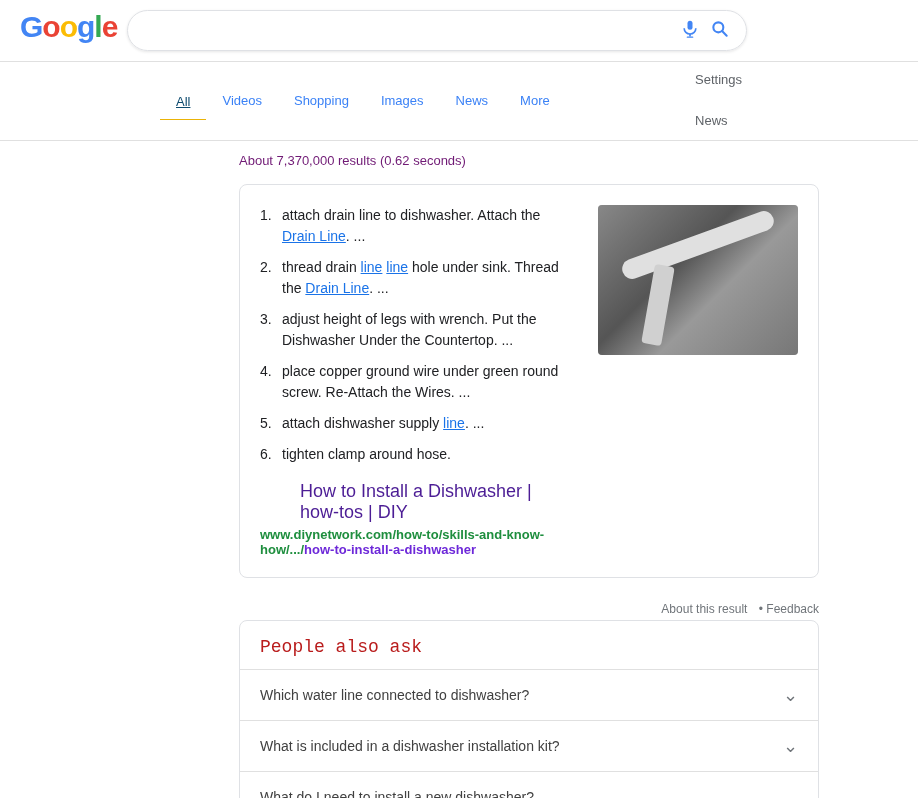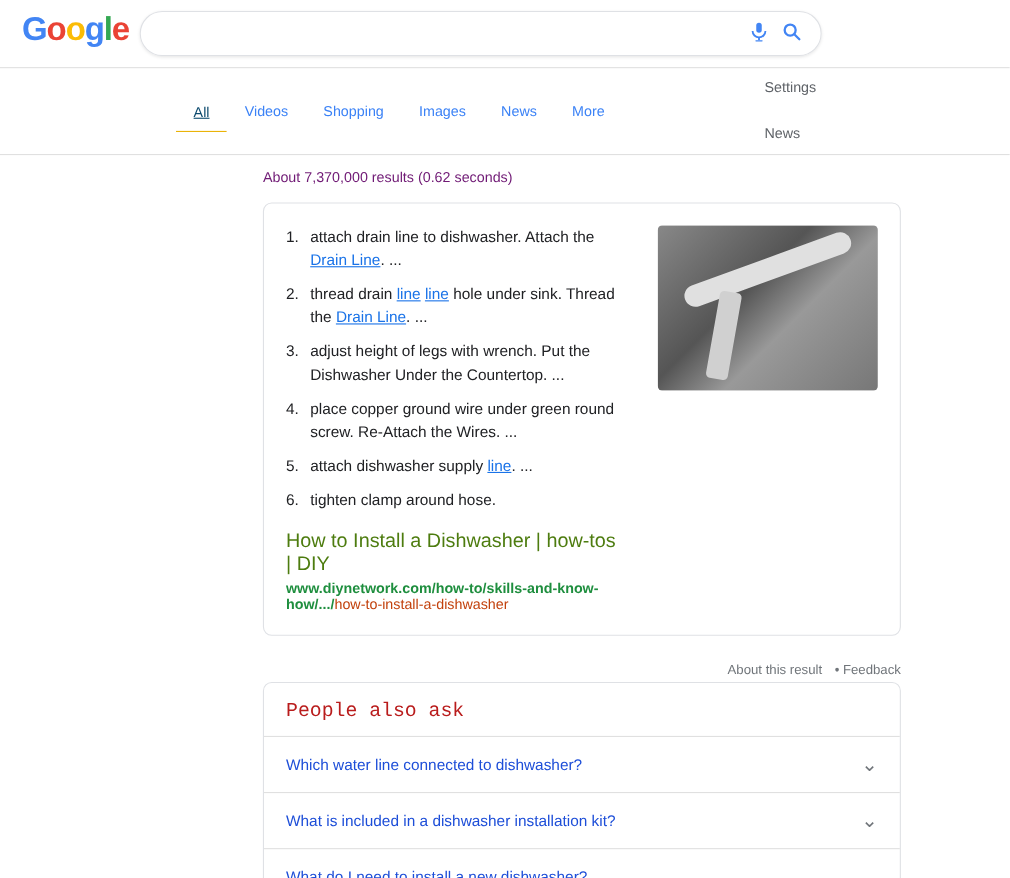--- a/index.html
+++ b/index.html
@@ -174,25 +174,26 @@
       content: '';
       position: absolute;
       top: 60px; left: 50px;
       width: 20px; height: 80px;
       background: #d0d0d0;
       border-radius: 4px;
       transform: rotate(10deg);
     }
 
     .snippet-link {
-      color: #4d7c0f;
+      color: #4c1d95;
       font-size: 18px;
       text-decoration: none;
       display: block;
       margin-bottom: 4px;
+      margin-left: 40px;
     }
     .snippet-url {
       color: #202124;
       font-size: 13px;
     }
     .snippet-url span {
       color: #1e8e3e;
       font-weight: bold;
     }
     .snippet-footer {
@@ -224,21 +225,21 @@
     .paa-item {
       border-top: 1px solid #e0e0e0;
       padding: 14px 20px;
       display: flex;
       align-items: center;
       justify-content: space-between;
       cursor: pointer;
     }
     .paa-item-text {
       font-size: 14px;
-      color: #1d4ed8;
+      color: #404040;
     }
     .paa-chevron {
       color: #70757a;
       font-size: 18px;
     }
   </style>
 </head>
 <body>
 
 <div class="header">
@@ -300,21 +301,21 @@
         </li>
         <li>
           <span>attach dishwasher supply <span class="highlight">line</span>. ...</span>
         </li>
         <li>
           <span>tighten clamp around hose.</span>
         </li>
       </ol>
       <a class="snippet-link" href="#">How to Install a Dishwasher | how-tos | DIY</a>
       <div class="snippet-url">
-        <span>www.diynetwork.com/how-to/skills-and-know-how/.../</span><span style="color:#c2410c;font-weight:normal;">how-to-install-a-dishwasher</span>
+        <span>www.diynetwork.com/how-to/skills-and-know-how/.../</span><span style="color:#6d28d9;font-weight:bold;">how-to-install-a-dishwasher</span>
       </div>
     </div>
     <div class="snippet-image">
       <div class="plumbing-img"></div>
     </div>
   </div>
   <div class="snippet-footer">
     <span>About this result</span>
     <a href="#">• <span>Feedback</span></a>
   </div>

